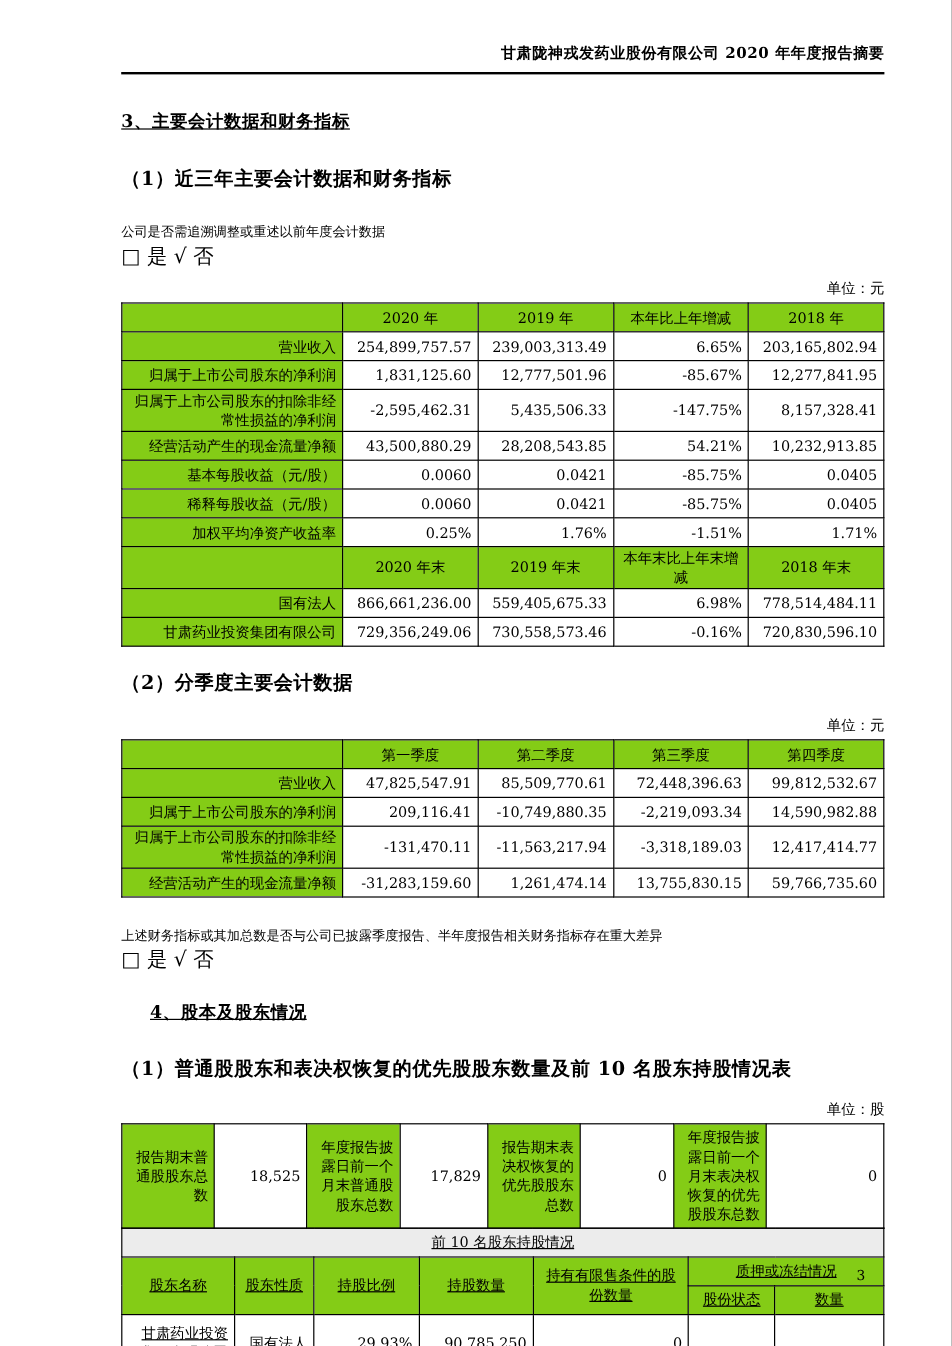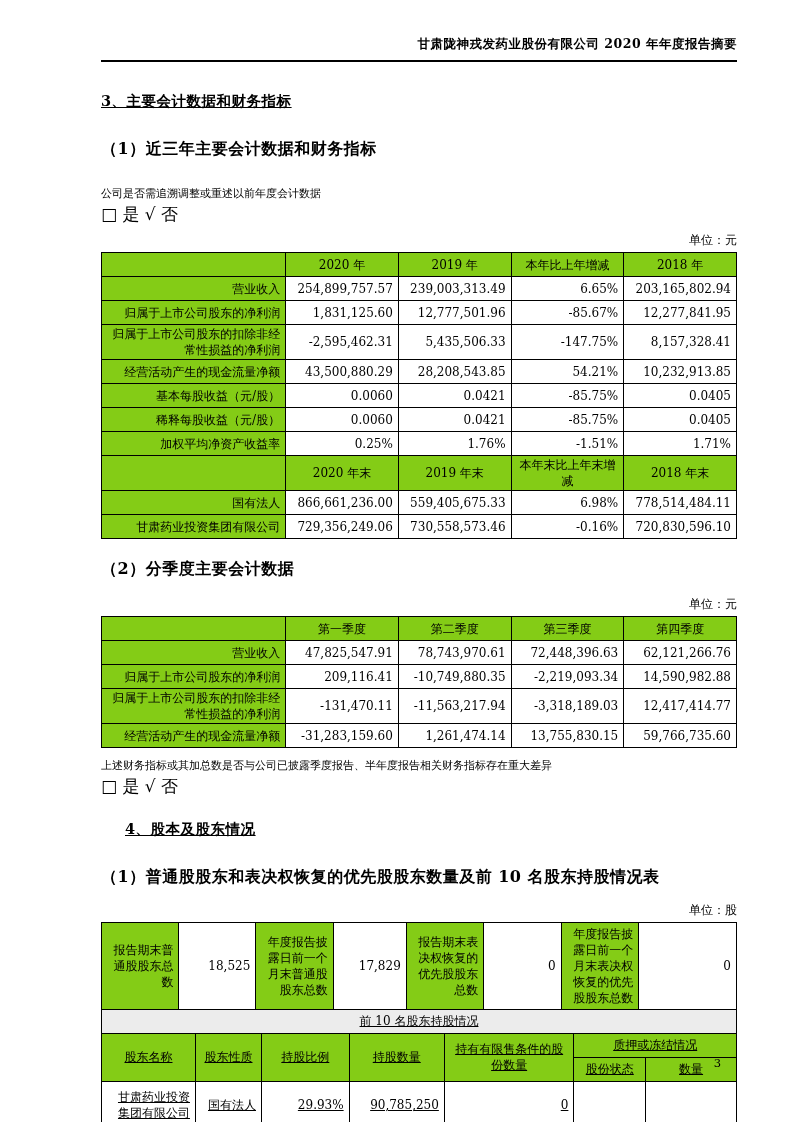--- a/index.html
+++ b/index.html
@@ -150,23 +150,23 @@
         <tr>
       <td class="shade"></td>
       <td class="shade ctr">第一季度</td>
       <td class="shade ctr">第二季度</td>
       <td class="shade ctr">第三季度</td>
       <td class="shade ctr">第四季度</td>
     </tr>
     <tr>
       <td class="shade lab">营业收入</td>
       <td class="num">47,825,547.91</td>
-      <td class="num">78,743,970.61</td>
+      <td class="num">85,509,770.61</td>
       <td class="num">72,448,396.63</td>
-      <td class="num">62,121,266.76</td>
+      <td class="num">99,812,532.67</td>
     </tr>
     <tr>
       <td class="shade lab">归属于上市公司股东的净利润</td>
       <td class="num">209,116.41</td>
       <td class="num">-10,749,880.35</td>
       <td class="num">-2,219,093.34</td>
       <td class="num">14,590,982.88</td>
     </tr>
     <tr>
       <td class="shade lab">归属于上市公司股东的扣除非经常性损益的净利润</td>
@@ -178,21 +178,21 @@
     <tr>
       <td class="shade lab">经营活动产生的现金流量净额</td>
       <td class="num">-31,283,159.60</td>
       <td class="num">1,261,474.14</td>
       <td class="num">13,755,830.15</td>
       <td class="num">59,766,735.60</td>
     </tr>
   </tbody>
     </table>
 
-  <div class="para" style="margin-top:8px;">上述财务指标或其加总数是否与公司已披露季度报告、半年度报告相关财务指标存在重大差异</div>
+  <div class="para" style="margin-top:22px;">上述财务指标或其加总数是否与公司已披露季度报告、半年度报告相关财务指标存在重大差异</div>
   <div class="choice">□ 是 √ 否</div>
 
   <div class="h-sec" style="margin-top:24px;margin-left:24px;">4、股本及股东情况</div>
 
   <div class="h-sub">（1）普通股股东和表决权恢复的优先股股东数量及前 10 名股东持股情况表</div>
 
   <div class="unit-line" style="margin-top:14px;">单位：股</div>
 
   <table style="border-bottom-width:0;">
     <colgroup>

